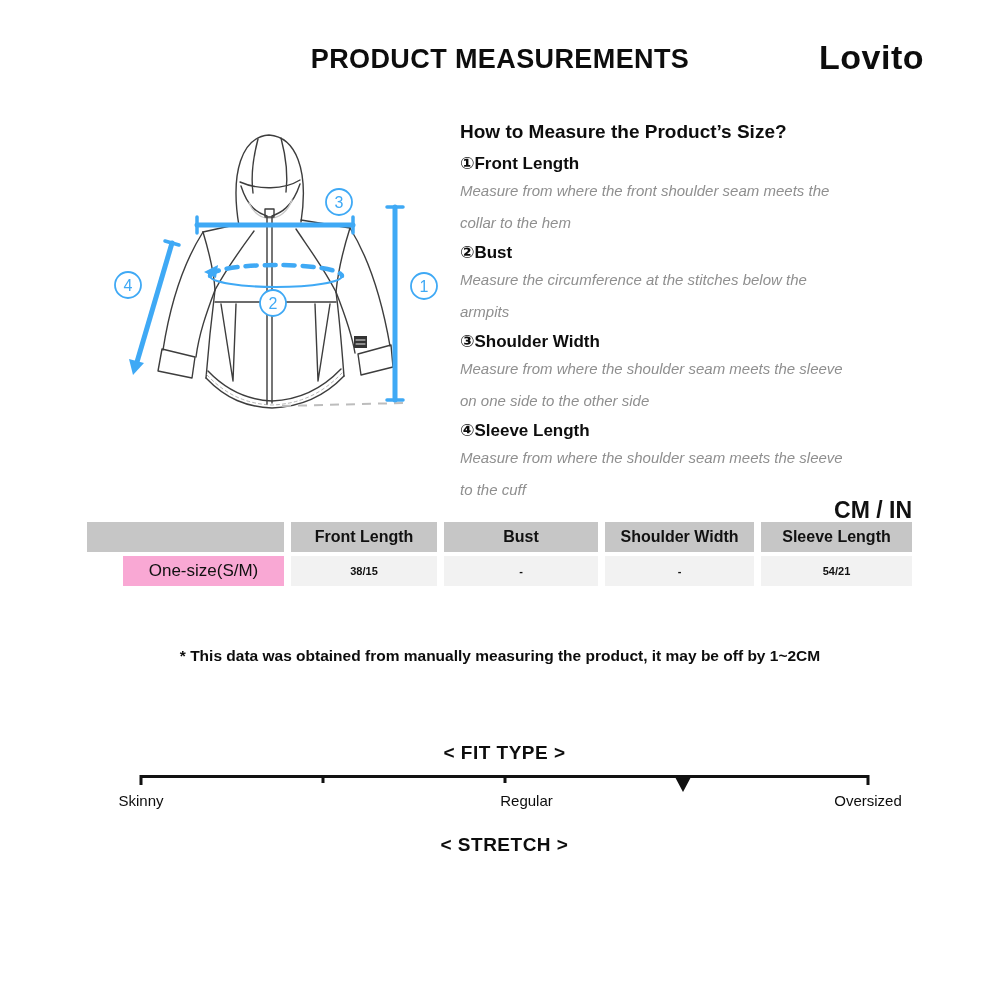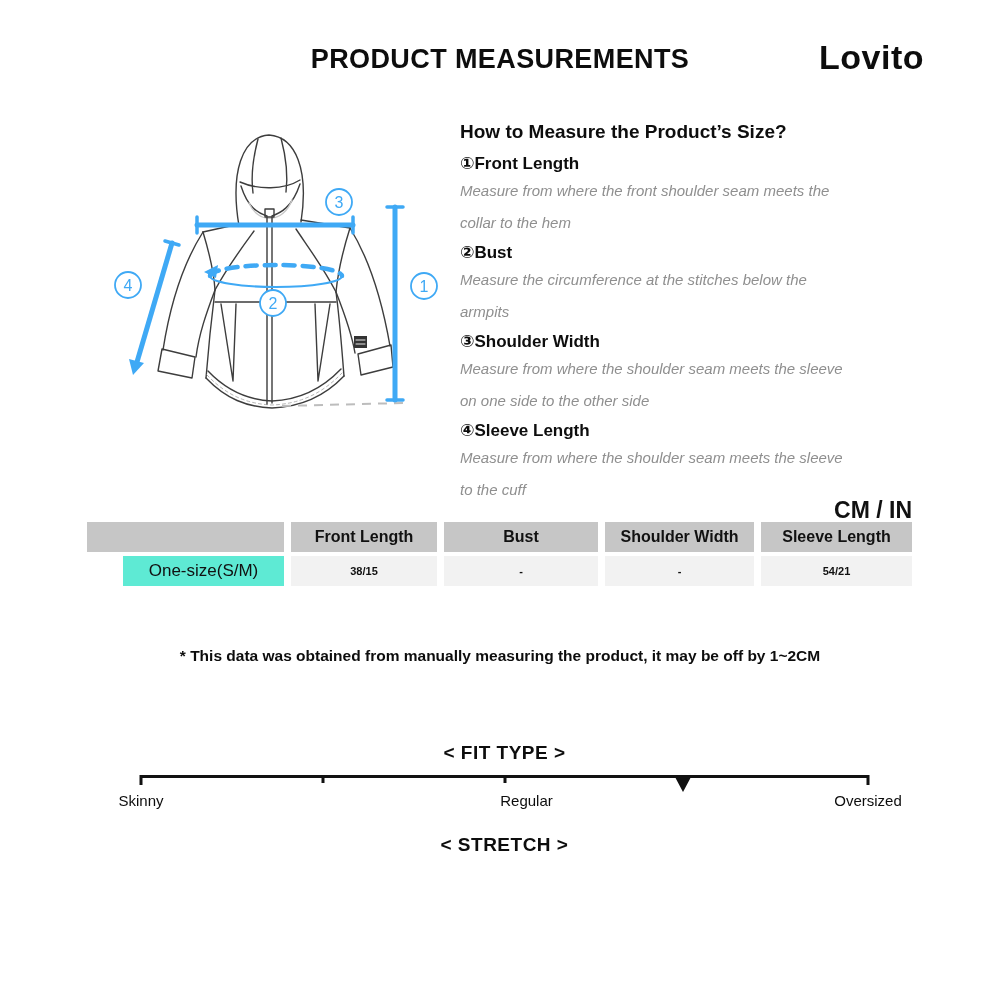--- a/index.html
+++ b/index.html
@@ -30,21 +30,21 @@
   .ht-desc { font-size:15px; color:#8f8f8f; line-height:32px; width:398px;font-style:italic; }
   
   .unit-label { position:absolute; top:497px; right:88px; font-size:23px; font-weight:bold; }
   .size-table {
     position:absolute; left:87px; top:522px;
     display:grid; grid-template-columns:197px 146px 154px 149px 151px;
     gap:4px 7px;
   }
   .cell { height:30px; display:flex; align-items:center; justify-content:center; }
   .cell.head { background:#c6c6c6; font-weight:bold; font-size:16px; }
-  .cell.sizecell { background:#5eead4; font-size:17px;margin-left:36px; }
+  .cell.sizecell { background:#f9a8d4; font-size:17px;margin-left:36px; }
   .cell.val { background:#f2f2f2; font-weight:bold; font-size:11px; }
   
   .note {
     position:absolute; left:0; right:0; top:647px; text-align:center;
     font-size:15.5px; font-weight:bold; color:#0d0d0d;
   }
   
   .slider { position:absolute; left:141px; width:727px; }
   .slider-title { text-align:center; font-size:19px; font-weight:bold; letter-spacing:0.5px; color:#0d0d0d; }
   .track { position:relative; margin-top:11px; height:3px; background:#111; }

